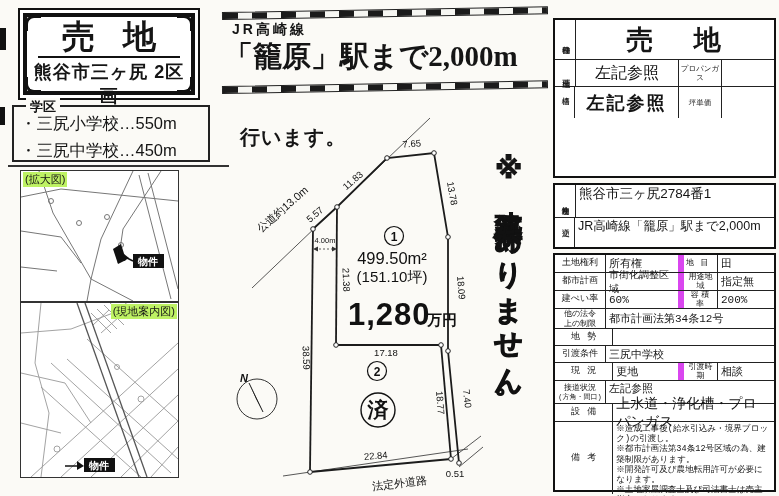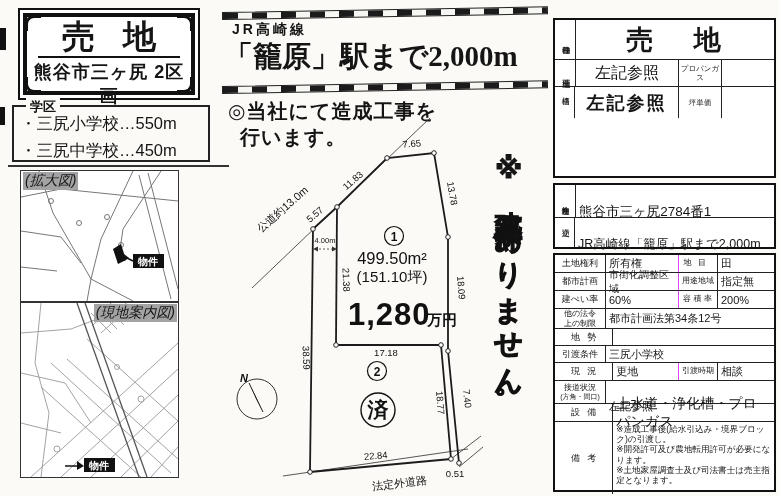--- a/index.html
+++ b/index.html
@@ -18,21 +18,21 @@
   .banner-subtitle{text-align:center;font-size:18px;font-weight:bold;letter-spacing:1px;}
   
   .school{position:absolute;left:12px;top:105px;width:198px;height:57px;border:2px solid #222;box-sizing:border-box;}
   .school-label{position:absolute;top:-9px;left:12px;background:#fbfaf6;padding:0 4px;font-size:13px;font-weight:bold;}
   .school-item{font-size:16.5px;font-weight:500;padding-left:6px;margin-top:6px;line-height:1.25;}
   .hr1{position:absolute;left:8px;top:165px;width:221px;border-top:2px solid #333;}
   
   .map{position:absolute;left:20px;border:1px solid #333;background:#fff;box-sizing:border-box;}
   .map1{top:170px;width:159px;height:132px;}
   .map2{top:302px;width:159px;height:176px;}
-  .maplabel{position:absolute;font-size:14px;background:#a3a3a3;padding:0 2px;white-space:nowrap;font-style:italic;}
+  .maplabel{position:absolute;font-size:11px;background:#bef264;padding:0 2px;white-space:nowrap;}
   .lbl1{left:2px;top:1px;}
   .lbl2{right:1px;top:1px;}
   .map svg{display:block;}
   
   .bar{position:absolute;left:222px;width:324px;height:6px;border:1px solid #222;
        background:repeating-linear-gradient(90deg,#1b1b1b 0 15px,#f6f6f2 15px 29px);
        transform:rotate(-1deg);transform-origin:left center;}
   .bar1{top:12px;} .bar2{top:86px;}
   .jr{position:absolute;left:232px;top:21px;font-size:14px;font-weight:bold;letter-spacing:3px;}
   .headline{position:absolute;left:224px;top:37px;font-size:29px;font-weight:bold;
@@ -54,44 +54,44 @@
   .plot .lotnum{font-size:12px;text-anchor:middle;font-weight:bold;}
   .plot .sumi{font-size:21px;text-anchor:middle;font-weight:bold;}
   .plot .tiny{font-size:7.5px;text-anchor:middle;}
   .plot .north{font-size:11px;font-weight:bold;font-style:italic;}
   
   .sidenote{position:absolute;left:489px;top:152px;height:344px;writing-mode:vertical-rl;
             text-orientation:upright;font-size:28px;font-weight:bold;letter-spacing:4px;
             -webkit-text-stroke:1px #111;}
   
   .spec{position:absolute;left:553px;width:223px;border:2px solid #111;box-sizing:border-box;background:#fff;}
-  .b1{top:18px;height:160px;} .b2{top:183px;height:66px;} .b3{top:253px;height:239px;}
+  .b1{top:18px;height:160px;} .b2{top:183px;height:66px;} .b3{top:253px;height:239px;font-family:Liberation Mono, monospace;}
   .row{display:flex;border-bottom:1px solid #222;box-sizing:border-box;align-items:stretch;}
   .row:last-child{border-bottom:none;}
   .vlabel{width:20px;min-width:20px;border-right:1px solid #222;writing-mode:vertical-rl;
           text-orientation:upright;font-size:8px;display:flex;align-items:center;justify-content:center;
           line-height:1.05;letter-spacing:0;}
   .vlabel.small{font-size:7.5px;}
   .vspread{justify-content:space-between;padding:4px 0;box-sizing:border-box;}
   .cell{display:flex;align-items:center;padding:0 3px;font-size:11px;box-sizing:border-box;}
   .grow{flex:1;}
   .center{justify-content:center;}
   .big-title{font-size:27px;font-weight:bold;letter-spacing:1.5em;padding-left:1.5em;}
   .v-use{font-size:19px;letter-spacing:2px;}
   .v-sta{font-size:20px;letter-spacing:1px;}
   .v-ref{font-size:16px;}
   .v-refb{font-size:18px;font-weight:bold;letter-spacing:2px;}
   .mid1{width:44px;min-width:44px;border-left:1px solid #222;border-right:1px solid #222;
         font-size:7.5px;justify-content:center;text-align:center;line-height:1.2;padding:0 1px;}
   .end1{width:52px;min-width:52px;}
-  .topval{align-items:flex-start;padding-top:18px;font-size:13.5px;}
+  .topval{align-items:flex-start;padding-top:0;font-size:13.5px;}
   .hlabel{width:50px;min-width:50px;border-right:1px solid #222;font-size:9px;display:flex;
           flex-direction:column;align-items:center;justify-content:center;text-align:center;line-height:1.2;}
   .sp2{letter-spacing:0.8em;padding-left:0.8em;}
-  .mid{width:40px;min-width:40px;border-left:1px solid #d946ef;border-right:1px solid #222;
+  .mid{width:40px;min-width:40px;border-left:6px solid #d946ef;border-right:1px solid #222;
        font-size:8px;justify-content:center;text-align:center;line-height:1.1;padding:0 1px;}
   .v2{width:56px;min-width:56px;}
   .remarks{flex:1;font-size:8.6px;line-height:10.2px;padding:2px 3px;}
   .artifact{position:absolute;background:#111;}
 </style>
 </head>
 <body>
 
 <div class="page">
 
@@ -182,21 +182,20 @@
       <rect x="63" y="155" width="31" height="14" fill="#111"></rect>
       <text x="78" y="166" fill="#fff" font-size="10" font-weight="bold" text-anchor="middle">物件</text>
     </svg>
     <span class="maplabel lbl2">(現地案内図)</span>
   </div>
 
   <div class="bar bar1"></div>
   <div class="jr">JR高崎線</div>
   <div class="headline">「籠原」駅まで2,000m</div>
   <div class="bar bar2"></div>
-  <div class="notice n1">◎当社にて造成工事を</div>
   <div class="notice n2">行います。</div>
 
   <svg class="plot" width="267" height="398" viewBox="218 98 267 398">
 
     <line class="thin" x1="252" y1="288" x2="430" y2="118"></line>
     <line class="thin" x1="283" y1="476" x2="468" y2="449"></line>
     <line class="thin" x1="451" y1="459" x2="481" y2="436"></line>
     <line class="thin" x1="459" y1="467" x2="483" y2="447"></line>
 
     <polyline class="bold" points="313,229 337,207 387,158 434,153 448,237 448,351 459,463"></polyline>
@@ -316,21 +315,21 @@
         <span>他の法令</span>
         <span>上の制限</span>
       </div>
       <div class="cell grow">都市計画法第34条12号</div>
     </div>
     <div class="row" style="height:17px">
       <div class="hlabel sp2">地勢</div>
     </div>
     <div class="row" style="height:17px">
       <div class="hlabel">引渡条件</div>
-      <div class="cell grow">三尻小学校</div>
+      <div class="cell grow">三尻中学校</div>
     </div>
     <div class="row" style="height:18px">
       <div class="hlabel sp2">現況</div>
       <div class="cell grow">更地</div>
       <div class="cell mid">引渡時期</div>
       <div class="cell v2">相談</div>
     </div>
     <div class="row" style="height:23px">
       <div class="hlabel" style="font-size:8px">
         <span>接道状況</span>
@@ -339,20 +338,21 @@
       <div class="cell grow topval" style="font-size:11px">左記参照</div>
     </div>
     <div class="row" style="height:18px">
       <div class="hlabel sp2">設備</div>
       <div class="cell grow" style="font-size:14px">上水道・浄化槽・プロパンガス</div>
     </div>
     <div class="row" style="height:72px">
       <div class="hlabel sp2">備考</div>
       <div class="remarks">
         <div>※造成工事後(給水引込み・境界ブロック)の引渡し。</div>
+        <div>※都市計画法第34条12号区域の為、建築制限があります。</div>
         <div>※開発許可及び農地転用許可が必要になります。</div>
         <div>※土地家屋調査士及び司法書士は売主指定となります。</div>
 
       </div>
     </div>
   </div>
 
 </div>
 
 </body></html>

